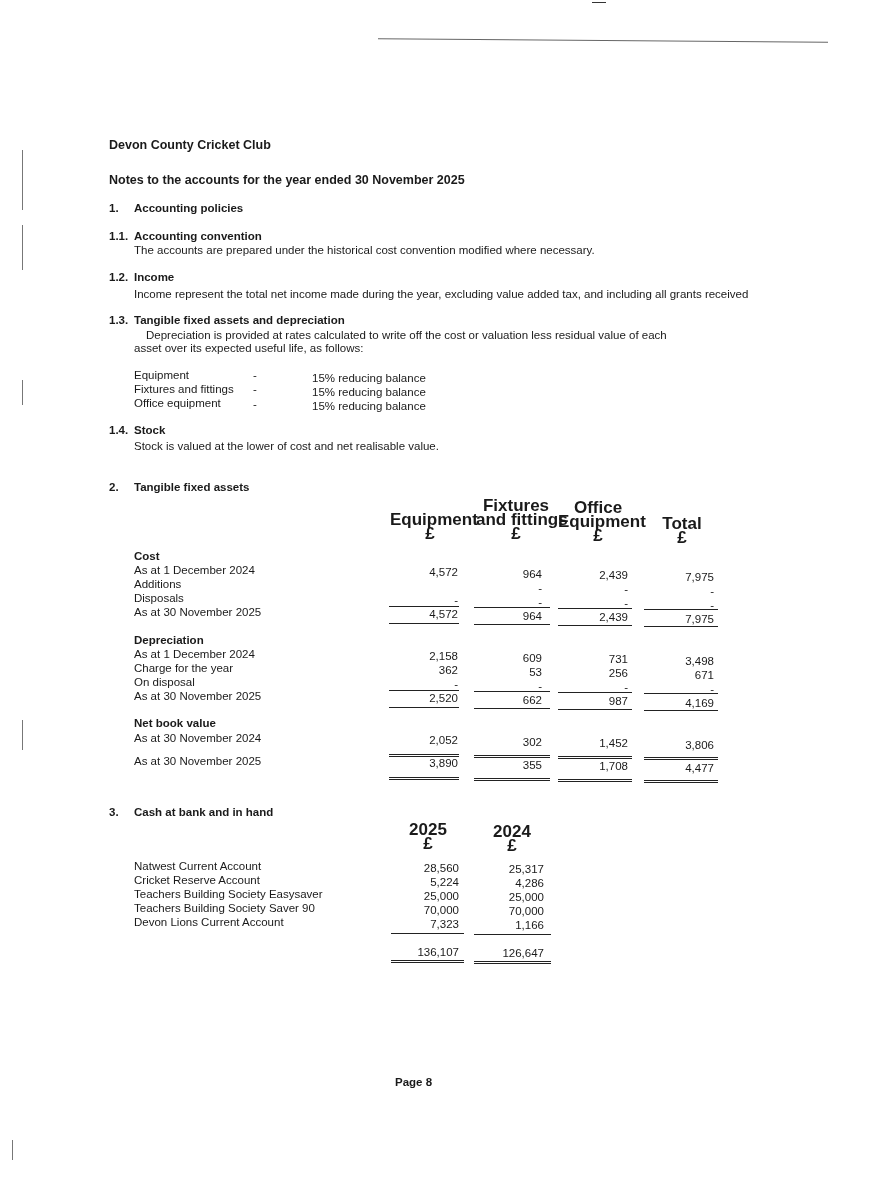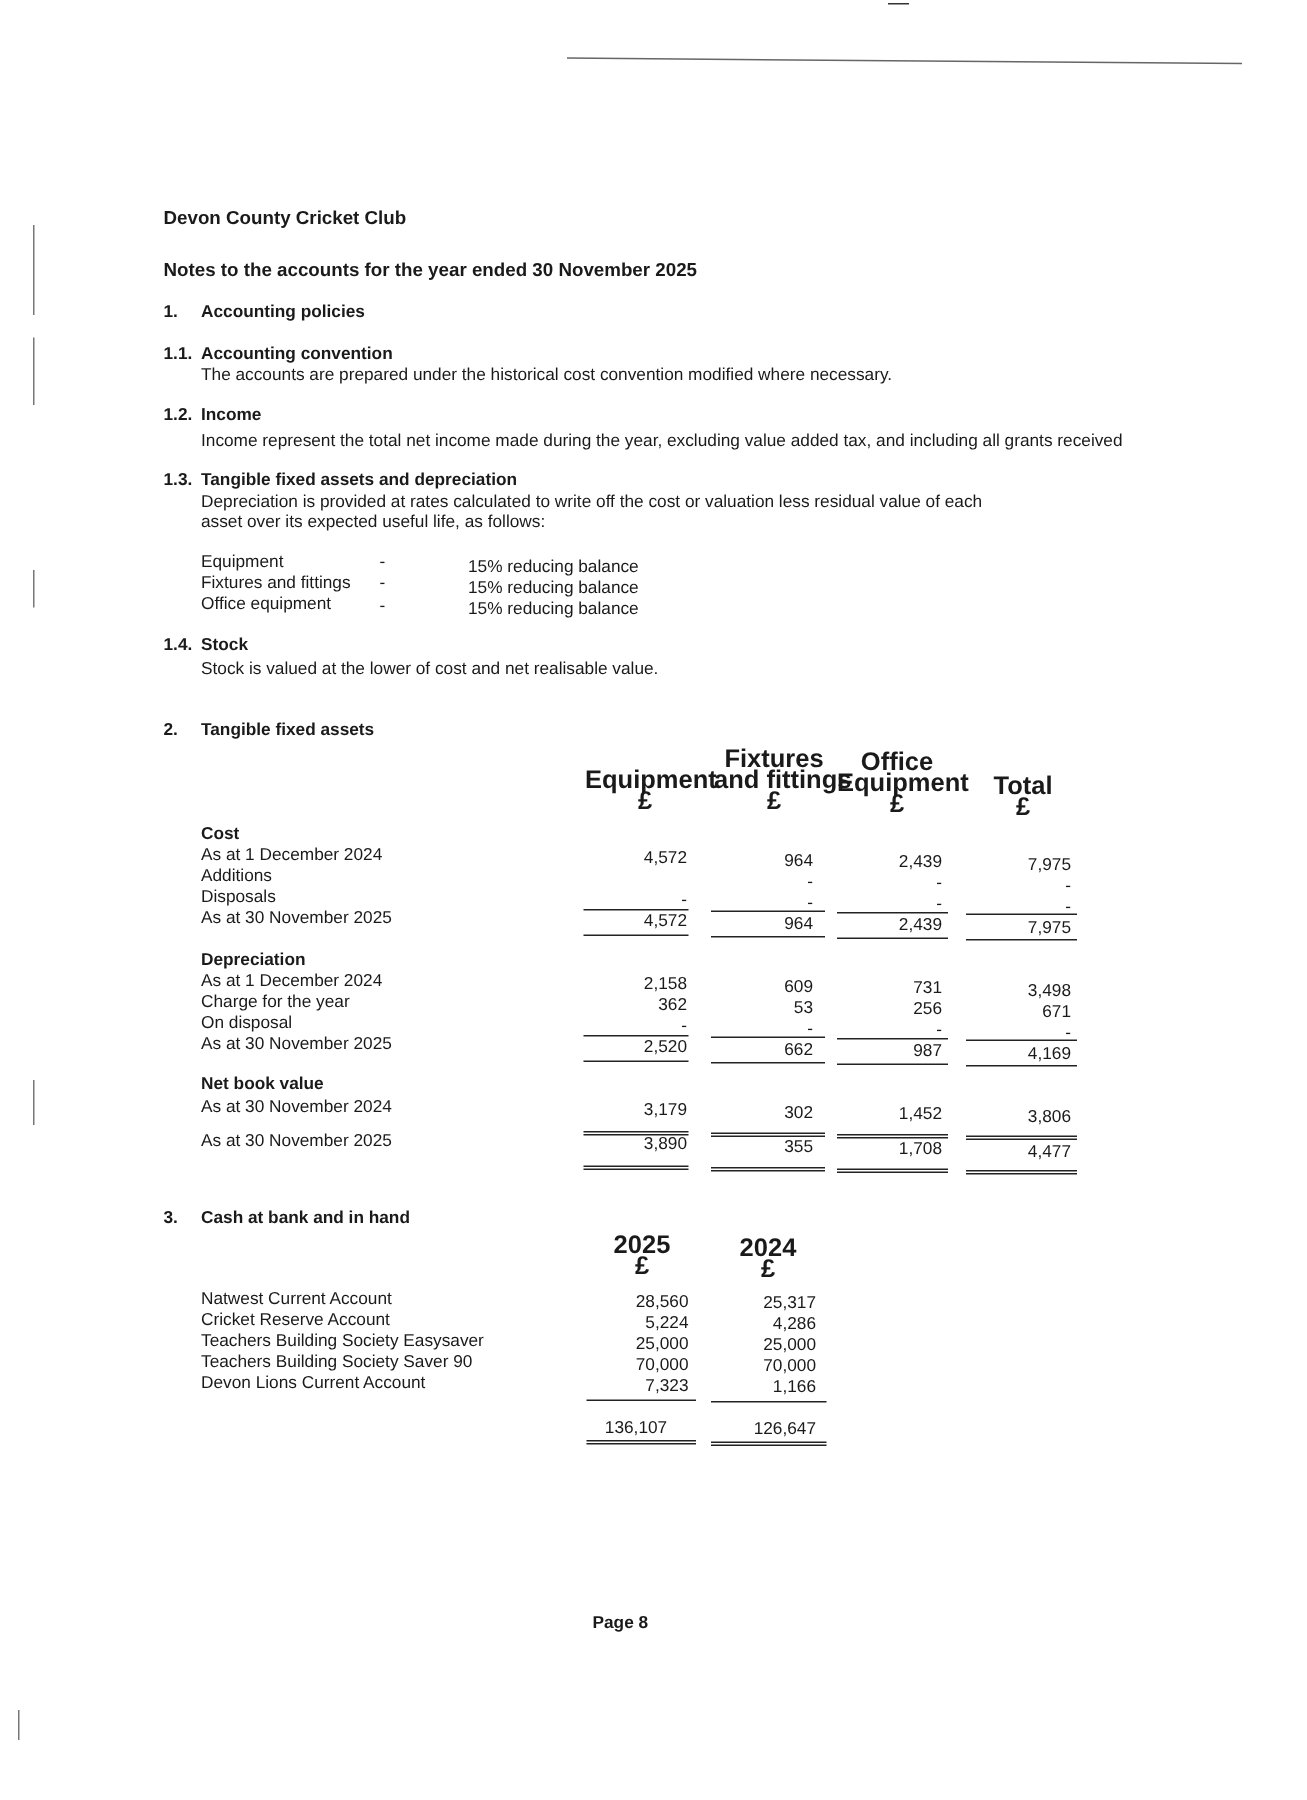--- a/index.html
+++ b/index.html
@@ -37,21 +37,21 @@
 <div class="abs b t11" style="left:109px; top:230px;">1.1.</div>
 <div class="abs b t11" style="left:134px; top:230px;">Accounting convention</div>
 <div class="abs t11" style="left:134px; top:244px;">The accounts are prepared under the historical cost convention modified where necessary.</div>
 
 <div class="abs b t11" style="left:109px; top:271px;">1.2.</div>
 <div class="abs b t11" style="left:134px; top:271px;">Income</div>
 <div class="abs t11" style="left:134px; top:288px;">Income represent the total net income made during the year, excluding value added tax, and including all grants received</div>
 
 <div class="abs b t11" style="left:109px; top:314px;">1.3.</div>
 <div class="abs b t11" style="left:134px; top:314px;">Tangible fixed assets and depreciation</div>
-<div class="abs t11" style="left:134px; top:329px;">Depreciation is provided at rates calculated to write off the cost or valuation less residual value of each</div>
+<div class="abs t11" style="left:146px; top:329px;">Depreciation is provided at rates calculated to write off the cost or valuation less residual value of each</div>
 <div class="abs t11" style="left:134px; top:342px;">asset over its expected useful life, as follows:</div>
 
 <div class="abs t11" style="left:134px; top:369px;">Equipment</div>
 <div class="abs t11" style="left:253px; top:369px;">-</div>
 <div class="abs t11" style="left:312px; top:372px;">15% reducing balance</div>
 <div class="abs t11" style="left:134px; top:383px;">Fixtures and fittings</div>
 <div class="abs t11" style="left:253px; top:383px;">-</div>
 <div class="abs t11" style="left:312px; top:386px;">15% reducing balance</div>
 <div class="abs t11" style="left:134px; top:397px;">Office equipment</div>
 <div class="abs t11" style="left:253px; top:398px;">-</div>
@@ -159,21 +159,21 @@
 <div class="abs t11 num" style="left:644px; width:70px; top:696.5px;">4,169</div>
 <div class="ln" style="left:389px; top:690px; width:70px;"></div>
 <div class="ln" style="left:389px; top:707px; width:70px;"></div>
 <div class="ln" style="left:474px; top:691px; width:76px;"></div>
 <div class="ln" style="left:474px; top:708px; width:76px;"></div>
 <div class="ln" style="left:558px; top:692px; width:74px;"></div>
 <div class="ln" style="left:558px; top:709px; width:74px;"></div>
 <div class="ln" style="left:644px; top:693px; width:74px;"></div>
 <div class="ln" style="left:644px; top:710px; width:74px;"></div>
 <div class="abs t11" style="left:134px; top:732px;">As at 30 November 2024</div>
-<div class="abs t11 num" style="left:388px; width:70px; top:734px;">3,179</div>
+<div class="abs t11 num" style="left:388px; width:70px; top:734px;">2,052</div>
 <div class="abs t11 num" style="left:472px; width:70px; top:735.5px;">302</div>
 <div class="abs t11 num" style="left:558px; width:70px; top:737px;">1,452</div>
 <div class="abs t11 num" style="left:644px; width:70px; top:738.5px;">3,806</div>
 <div class="abs t11" style="left:134px; top:755px;">As at 30 November 2025</div>
 <div class="abs t11 num" style="left:388px; width:70px; top:757px;">3,890</div>
 <div class="abs t11 num" style="left:472px; width:70px; top:758.5px;">355</div>
 <div class="abs t11 num" style="left:558px; width:70px; top:760px;">1,708</div>
 <div class="abs t11 num" style="left:644px; width:70px; top:761.5px;">4,477</div>
 <div class="ln" style="left:389px; top:754px; width:70px;"></div>
 <div class="ln" style="left:389px; top:756px; width:70px;"></div>
@@ -200,19 +200,19 @@
 <div class="abs t11" style="left:134px; top:888px;text-align:center;">Teachers Building Society Easysaver</div>
 <div class="abs t11 num" style="left:389px; width:70px; top:890px;">25,000</div>
 <div class="abs t11 num" style="left:474px; width:70px; top:891px;">25,000</div>
 <div class="abs t11" style="left:134px; top:902px;">Teachers Building Society Saver 90</div>
 <div class="abs t11 num" style="left:389px; width:70px; top:904px;">70,000</div>
 <div class="abs t11 num" style="left:474px; width:70px; top:905px;">70,000</div>
 <div class="abs t11" style="left:134px; top:916px;">Devon Lions Current Account</div>
 <div class="abs t11 num" style="left:389px; width:70px; top:918px;">7,323</div>
 <div class="abs t11 num" style="left:474px; width:70px; top:919px;">1,166</div>
 <div class="ln" style="left:391px; top:933px; width:73px;"></div>
-<div class="abs t11 num" style="left:389px; width:70px; top:946px;text-align:center;">136,107</div>
+<div class="abs t11 num" style="left:389px; width:70px; top:946px;">136,107</div>
 <div class="ln" style="left:391px; top:960px; width:73px;"></div>
 <div class="ln" style="left:391px; top:962px; width:73px;"></div>
 <div class="ln" style="left:474px; top:934px; width:77px;"></div>
 <div class="abs t11 num" style="left:474px; width:70px; top:947px;">126,647</div>
 <div class="ln" style="left:474px; top:961px; width:77px;"></div>
 <div class="ln" style="left:474px; top:963px; width:77px;"></div>
 
 </body></html>

